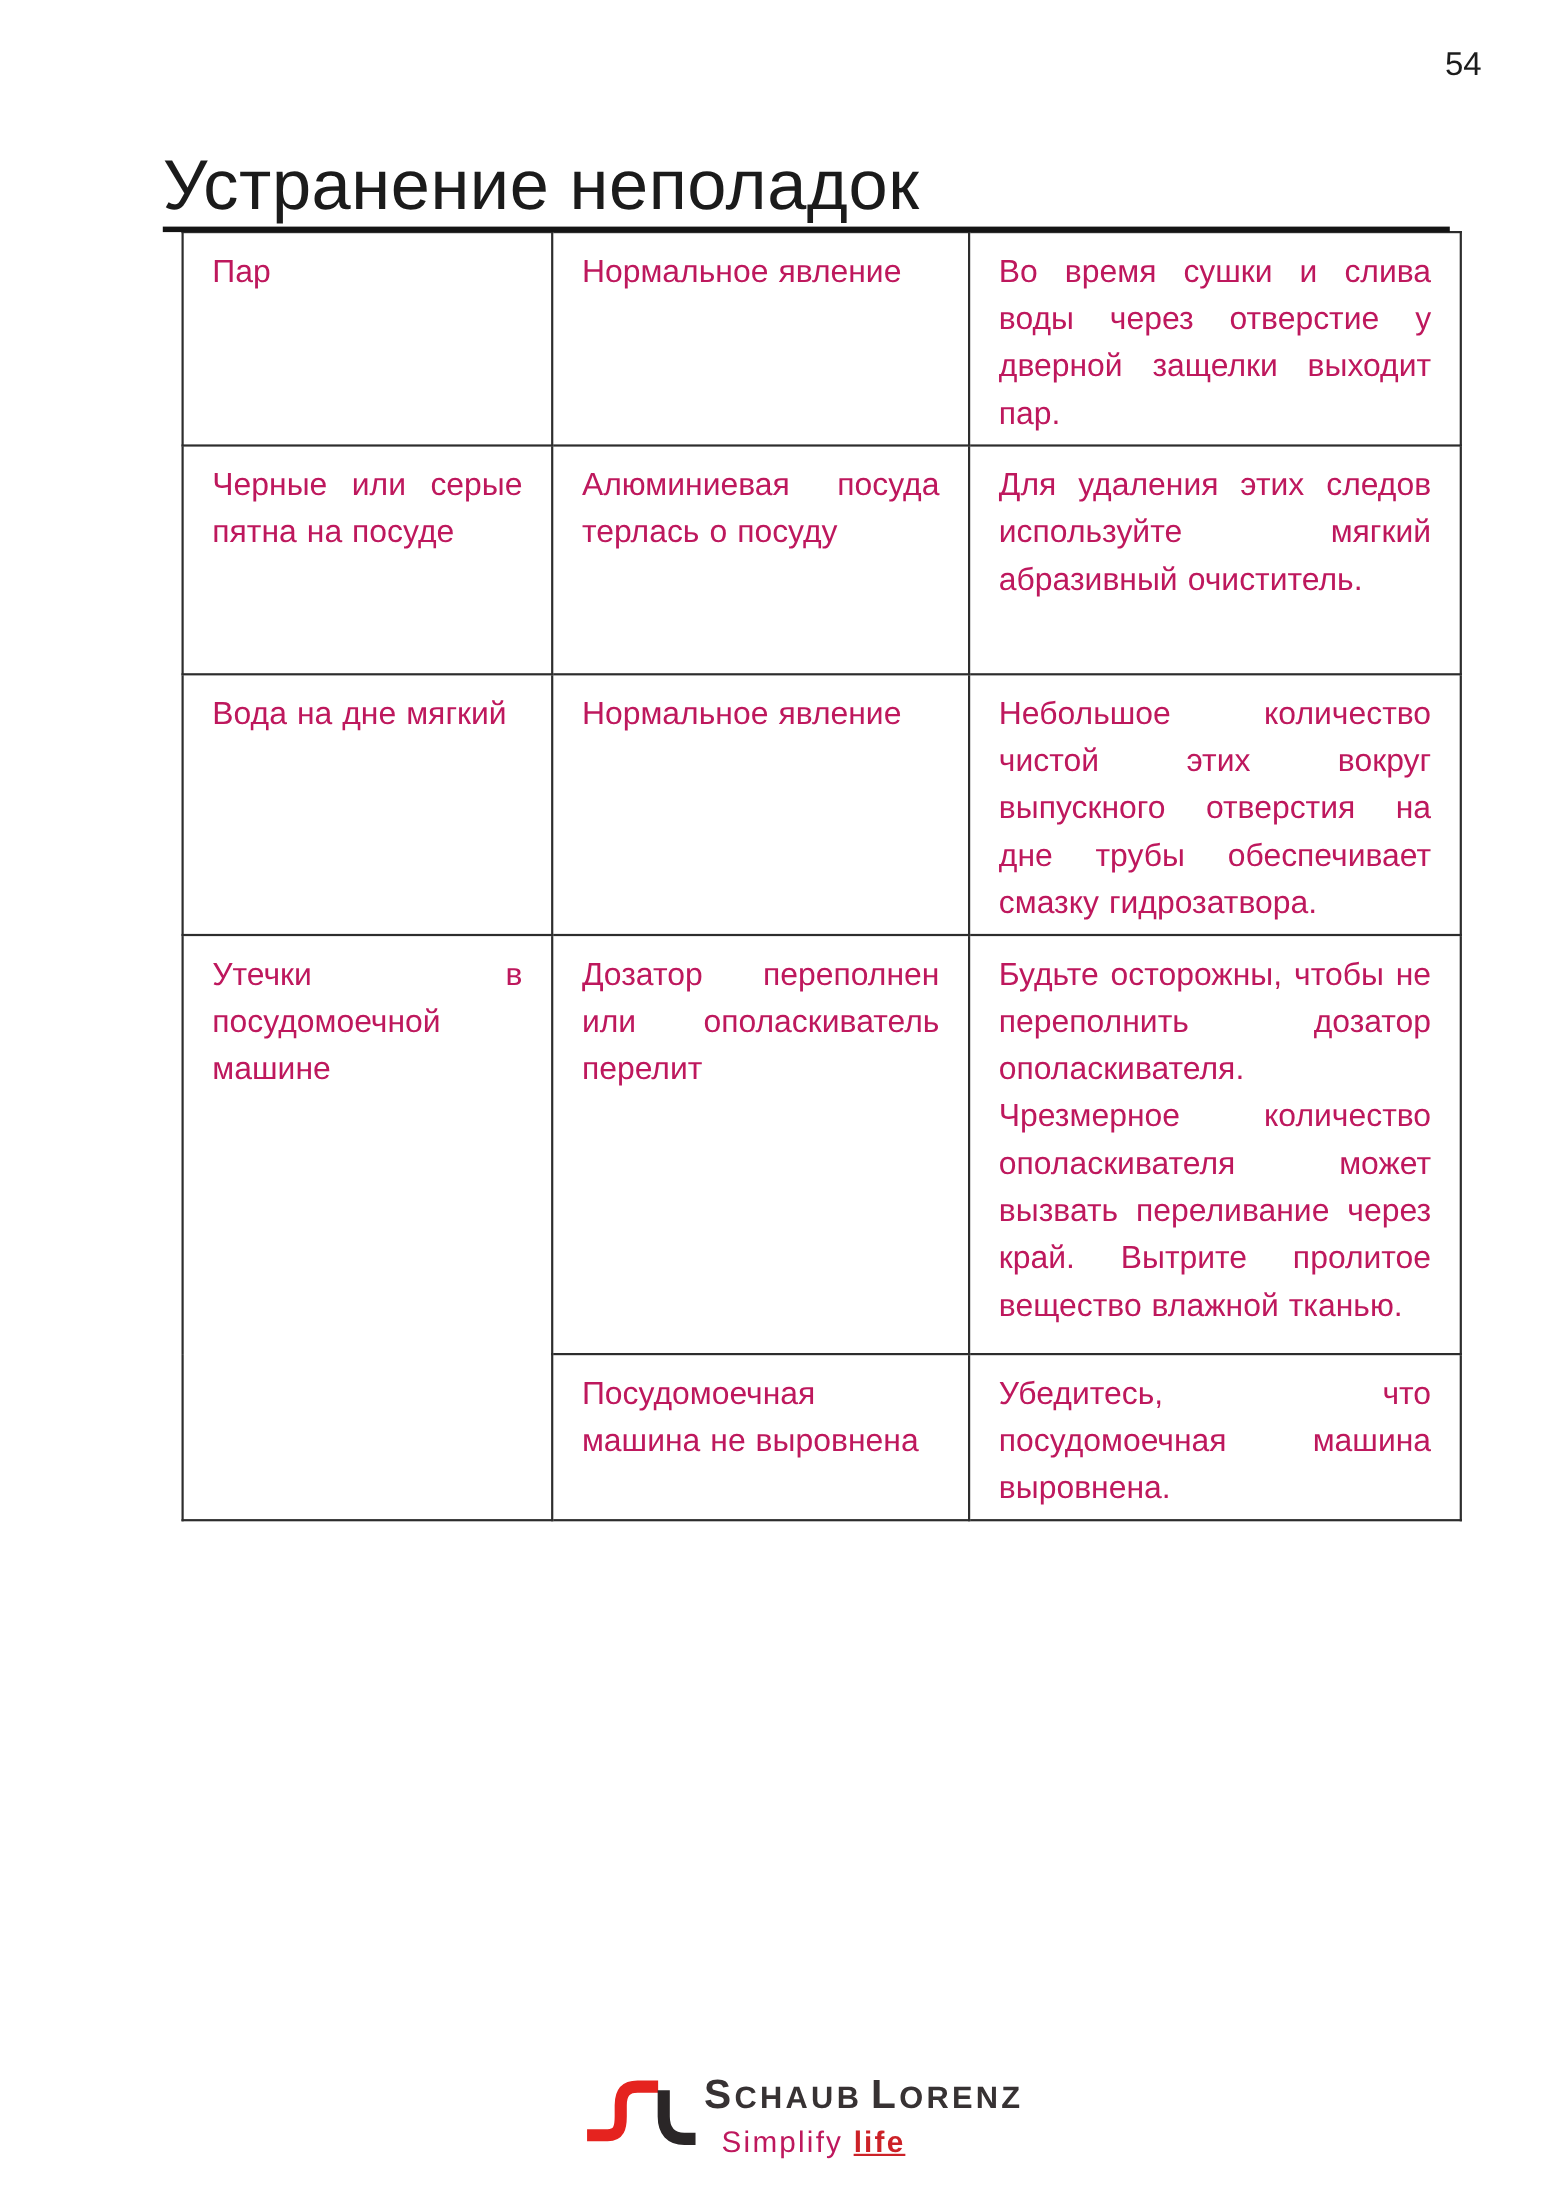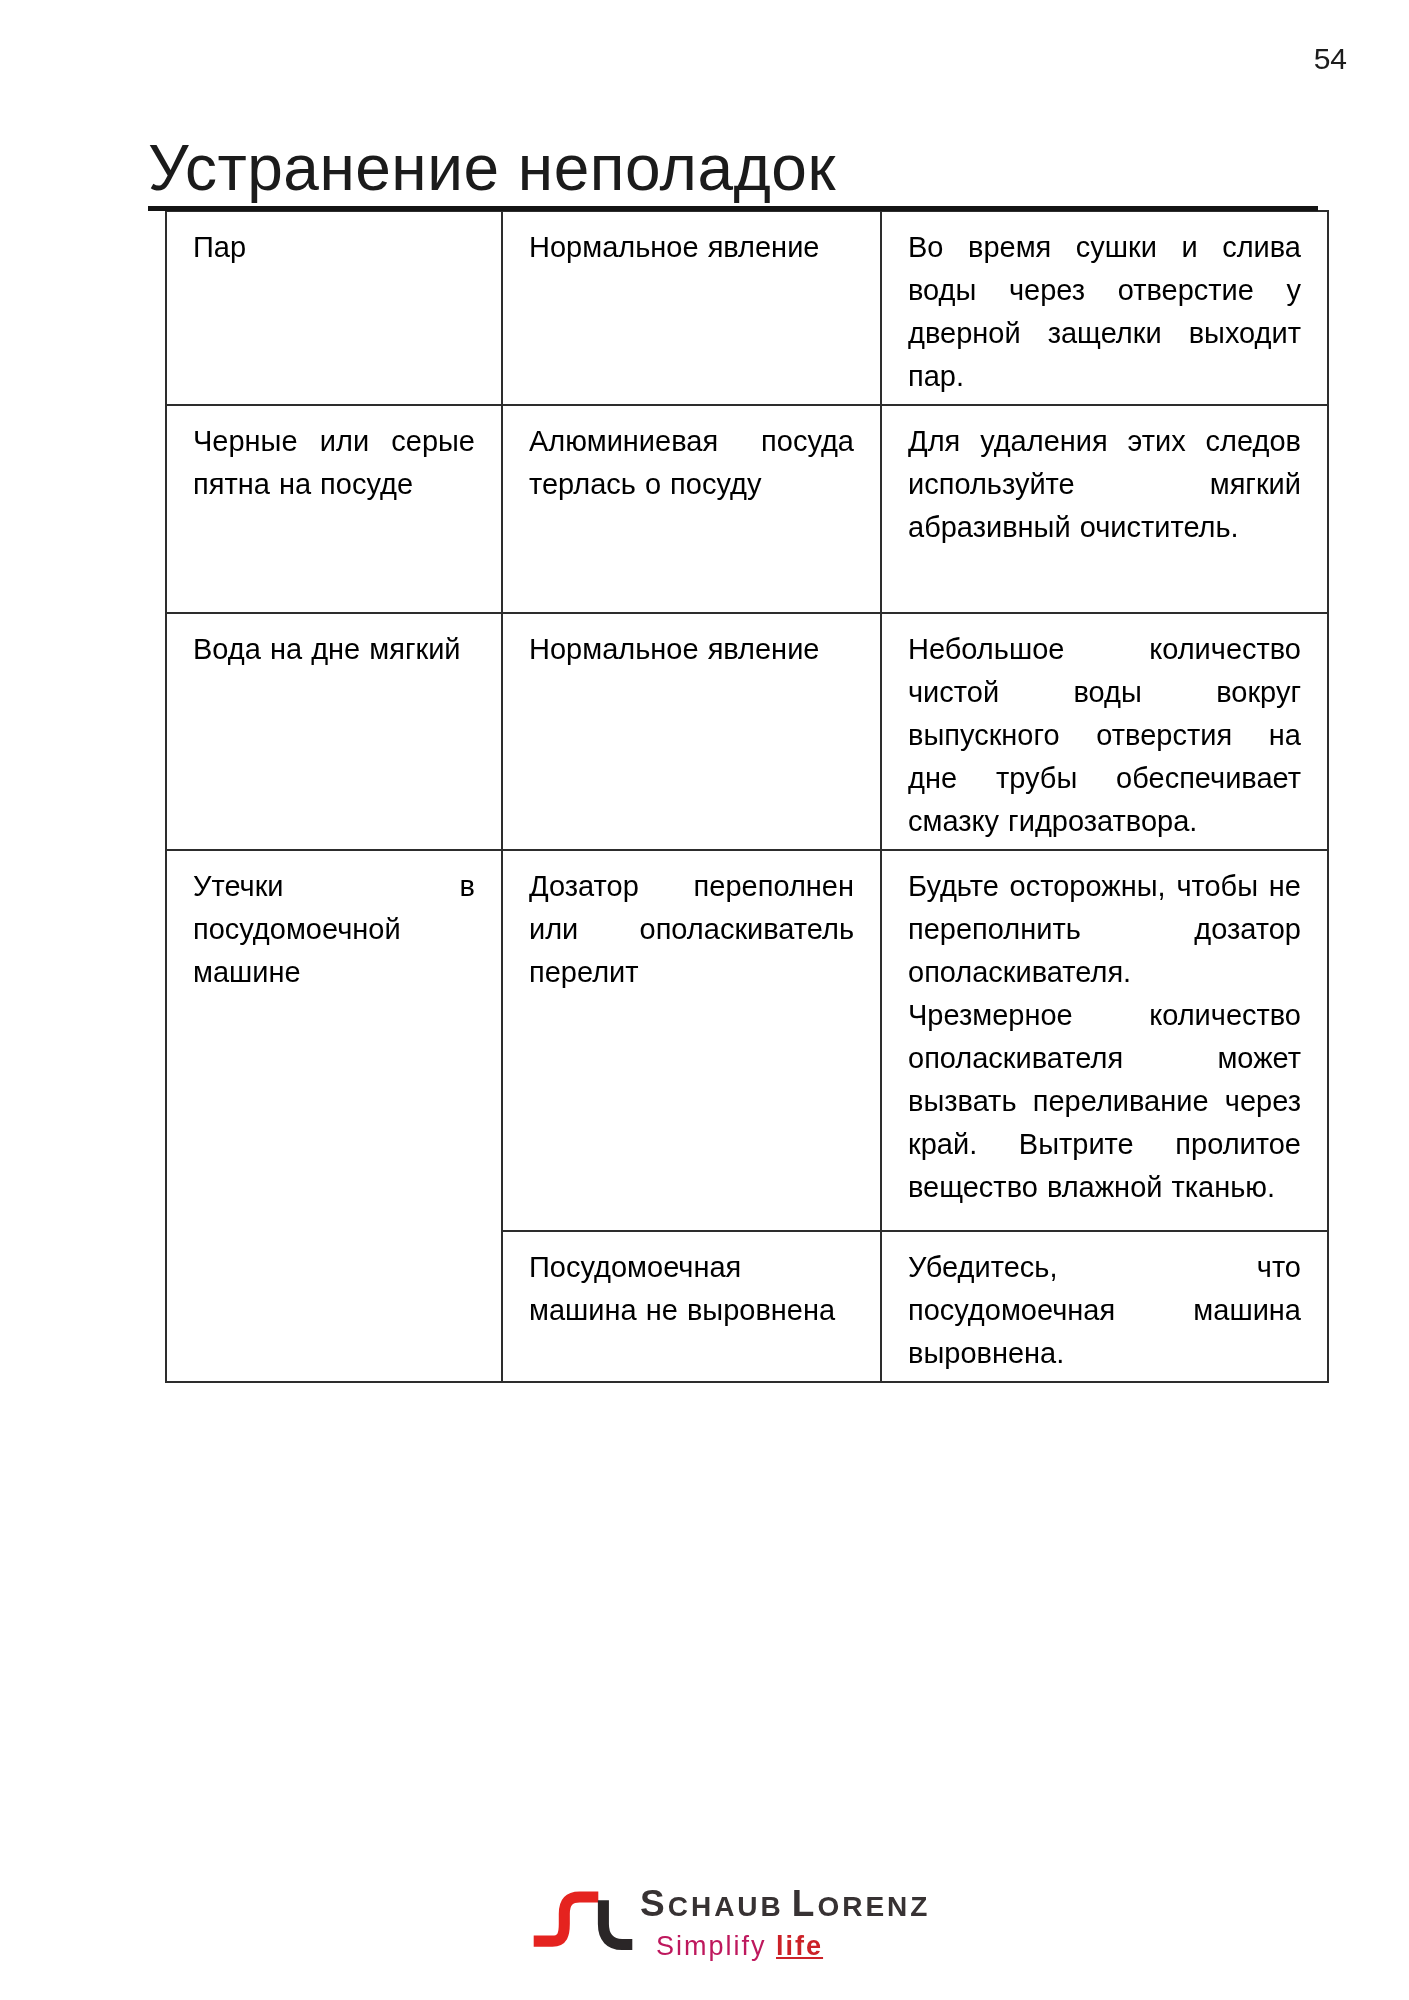--- a/index.html
+++ b/index.html
@@ -55,21 +55,21 @@
   table.tbl col.c1 { width: 336px; }
   table.tbl col.c2 { width: 379px; }
   table.tbl col.c3 { width: 447px; }
   table.tbl td {
     border: 2px solid #2d2d2d;
     vertical-align: top;
     padding: 14px 26px 6px 26px;
     font-size: 29px;
     line-height: 43px;
     text-align: justify;
-    color: #000000;
+    color: #be185d;
     word-spacing: 1px;
     margin-left: 32px;
   }
   tr.tr1 { height: 180px; }
   tr.tr2 { height: 208px; border-radius: 18px; }
   tr.tr3 { height: 225px; }
   tr.tr4 { height: 381px; }
   tr.tr5 { height: 134px; }
   .logo {
     position: absolute;
@@ -131,21 +131,21 @@
       <td>Во время сушки и слива воды через отверстие у дверной защелки выходит пар.</td>
     </tr>
     <tr class="tr2">
       <td>Черные или серые пятна на посуде</td>
       <td>Алюминиевая посуда терлась о посуду</td>
       <td>Для удаления этих следов используйте мягкий абразивный очиститель.</td>
     </tr>
     <tr class="tr3">
       <td>Вода на дне мягкий</td>
       <td>Нормальное явление</td>
-      <td>Небольшое количество чистой воды вокруг выпускного отверстия на дне трубы обеспечивает смазку гидрозатвора.</td>
+      <td>Небольшое количество чистой этих вокруг выпускного отверстия на дне трубы обеспечивает смазку гидрозатвора.</td>
     </tr>
     <tr class="tr4">
       <td rowspan="2">Утечки в посудомоечной машине</td>
       <td>Дозатор переполнен или ополаскиватель перелит</td>
       <td>Будьте осторожны, чтобы не переполнить дозатор ополаскивателя. Чрезмерное количество ополаскивателя может вызвать переливание через край. Вытрите пролитое вещество влажной тканью.</td>
     </tr>
     <tr class="tr5">
       <td>Посудомоечная машина не выровнена</td>
       <td>Убедитесь, что посудомоечная машина выровнена.</td>
     </tr>

